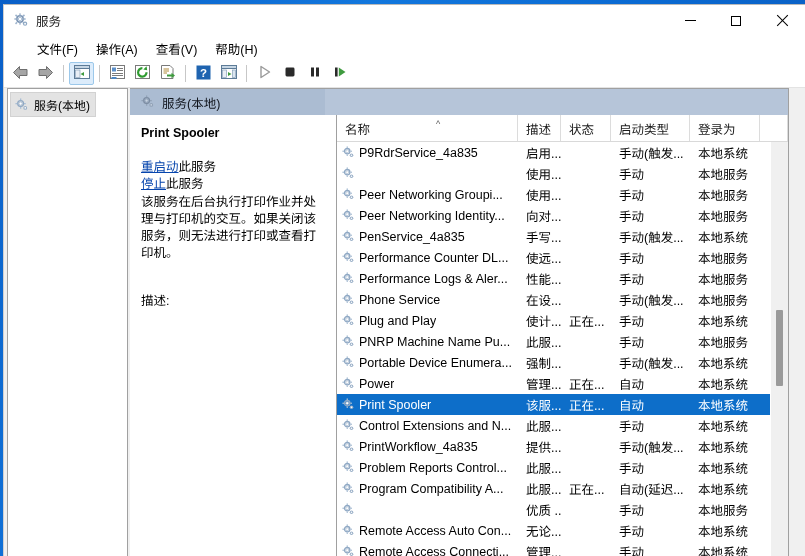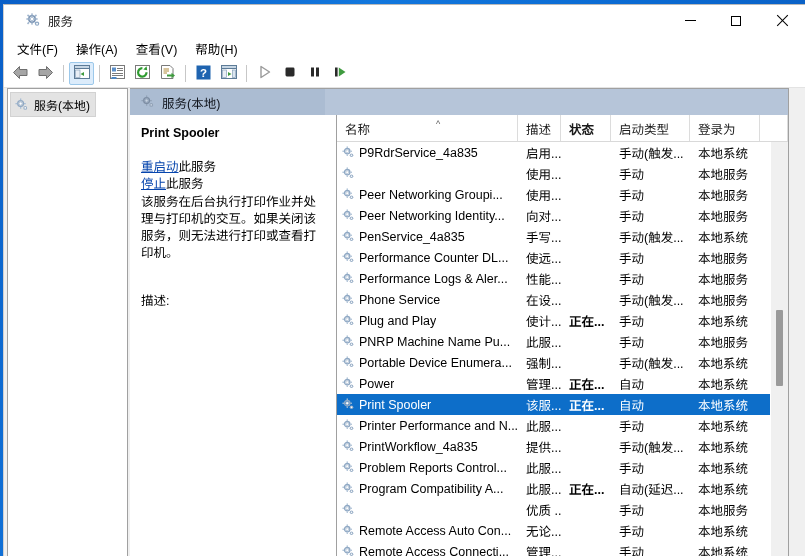--- a/index.html
+++ b/index.html
@@ -42,21 +42,21 @@
   #titlebar {
     position: relative;
     height: 31px;
     background: #ffffff;
     display: flex;
     align-items: center;
   }
   #title-left {
     display: flex;
     align-items: center;
-    padding-left: 22px;
+    padding-left: 10px;
     gap: 7px;
     height: 100%;
   }
   .app-title-text {
     font-size: 12.5px;
     color: #1a1a1a;
   }
   #win-controls {
     position: absolute;
     right: 0;
@@ -85,21 +85,21 @@
   }
   .glyph-close::before { transform: rotate(45deg); }
   .glyph-close::after  { transform: rotate(-45deg); }
 
   
   #menubar {
     height: 24px;
     background: #ffffff;
     display: flex;
     align-items: flex-end;
-    padding-left: 4px;
+    padding-left: 24px;
   }
   .menu-item {
     font-size: 12.5px;
     padding: 2px 9px;
     color: #000;
     cursor: default;
     white-space: nowrap;
   }
 
   
@@ -307,21 +307,21 @@
     display: flex;
     align-items: center;
     gap: 4px;
     padding-left: 5px;
   }
   .name-text { overflow: hidden; text-overflow: clip; white-space: nowrap; }
 
   
   .c-name   { width: 181px; }
   .c-desc   { width:  43px; }
-  .c-state  { width:  50px; font-weight: bold; }
+  .c-state  { width:  50px; }
   .c-start  { width:  79px; }
   .c-logon  { width:  70px; }
   .c-pad    { flex: 1; }
 
   
   #vscroll {
     width: 17px;
     background: #f0f0f0;
     border-left: 1px solid #ffffff;
     flex: none;
@@ -958,21 +958,21 @@
     <rect x="5.7" y="0.5" width="1.5" height="2"></rect>
     <rect x="5.7" y="10.3" width="1.5" height="2"></rect>
     <rect x="0.5" y="5.7" width="2" height="1.5"></rect>
     <rect x="10.3" y="5.7" width="2" height="1.5"></rect>
   </g>
   <circle cx="6.4" cy="6.4" r="1.8" fill="#ffffff" stroke="#9ab0c8" stroke-width="0.8"></circle>
   <circle cx="11.7" cy="11.3" r="2.2" fill="#9ab0c8"></circle>
   <circle cx="11.7" cy="11.3" r="0.95" fill="#ffffff"></circle>
 </svg>
                     </span>
-                    <span class="name-text">Printer Performance and N...</span>
+                    <span class="name-text">Control Extensions and N...</span>
                   </div>
                   <div class="cell c-desc">此服...</div>
                   <div class="cell c-state"></div>
                   <div class="cell c-start">手动</div>
                   <div class="cell c-logon">本地系统</div>
                   <div class="cell c-pad"></div>
                 </div>
                 <div class="row">
                   <div class="cell name c-name">
                     <span>

